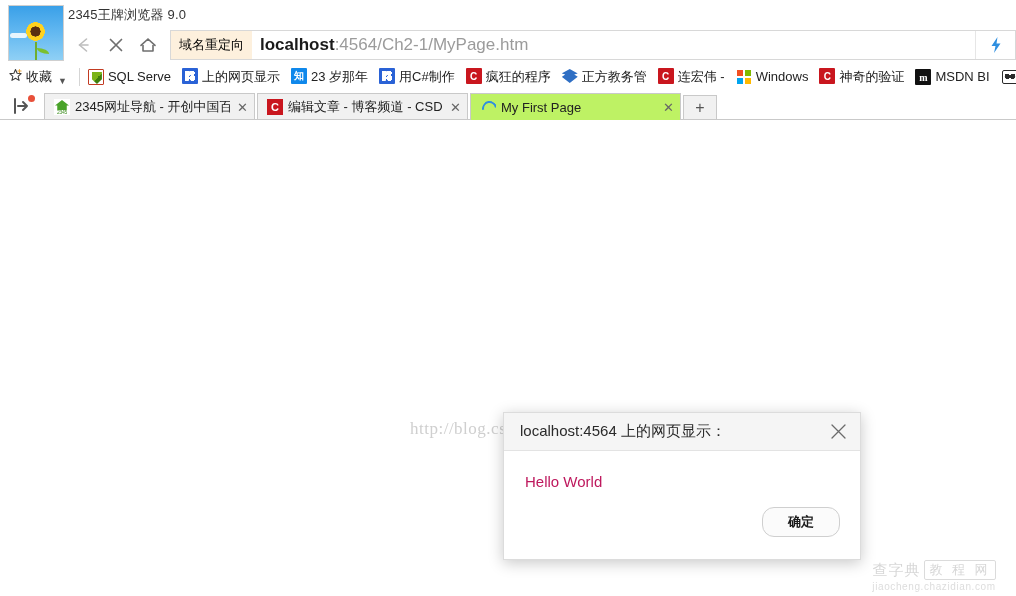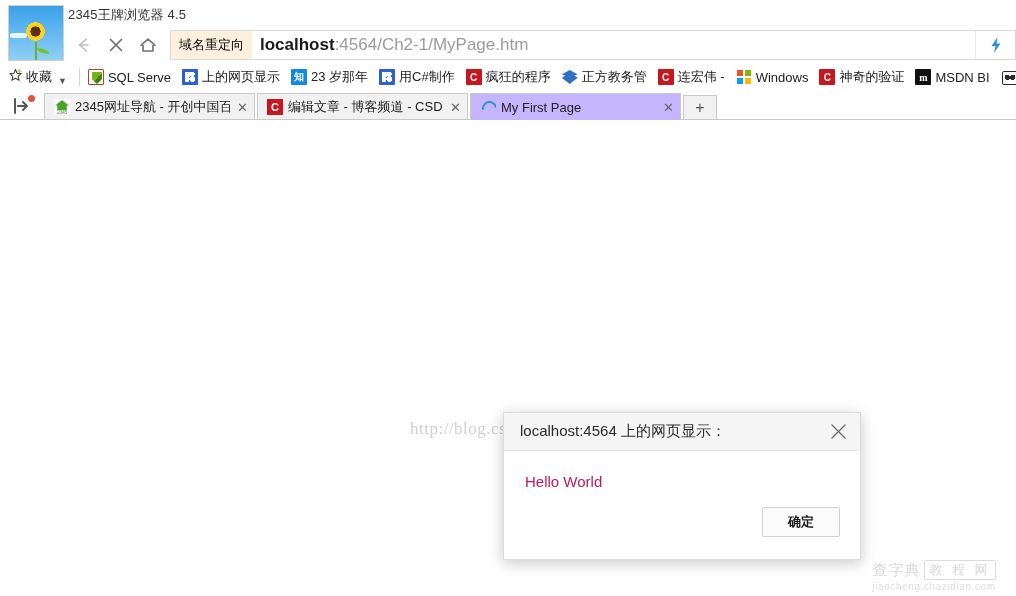--- a/index.html
+++ b/index.html
@@ -170,21 +170,20 @@
     flex: none;
   }
   .bm-sep {
     width: 1px; height: 18px;
     background: #d5d5d5;
     margin: 0 8px;
     flex: none;
   }
   .bm-item {
     display: flex;
-    align-items: center;
     flex: none;
     margin-right: 11px;
     font-size: 13px;
     color: #222;
     white-space: nowrap;
   }
   .bm-item .ico {
     width: 16px; height: 16px;
     margin-right: 4px;
     flex: none;
@@ -280,21 +279,21 @@
     border: 1px solid #c9c9c9;
     border-bottom: none;
     background: #f1f1f1;
     font-size: 13px;
     color: #222;
     flex: none;
     margin-right: 2px;
     overflow: hidden;
   }
   .tab.active {
-    background: #c4b5fd;
+    background: #bef264;
     border-color: #c9c9c9;
     z-index: 3;
   }
   .tab .ico {
     width: 16px; height: 16px;
     margin-right: 5px;
     flex: none;
     position: relative;
     display: flex; align-items: center; justify-content: center;
     font-size: 11px; color: #fff;
@@ -458,41 +457,41 @@
     padding: 0 20px 22px 20px;
     display: flex;
     justify-content: flex-end;
   }
   .dialog-ok {
     min-width: 78px;
     height: 30px;
     padding: 0 16px;
     background: #fbfbfb;
     border: 1px solid #cfcfcf;
-    border-radius: 2px;
+    border-radius: 12px;
     font-size: 13px;
     color: #1a1a1a;
     font-weight: bold;
     display: flex; align-items: center; justify-content: center;
     font-family: "DejaVu Sans", sans-serif;
   }
 </style>
 </head>
 <body>
 
 <div class="chrome">
 
   <div class="brand-logo">
     <div class="sun-cloud"></div>
     <div class="sun-stem"></div>
     <div class="sun-leaf"></div>
     <div class="sun-petals"></div>
   </div>
 
-  <div class="browser-title">2345王牌浏览器 4.5</div>
+  <div class="browser-title">2345王牌浏览器 9.0</div>
 
   <div class="navrow">
     <div class="navbtn">
       <svg width="20" height="20" viewBox="0 0 20 20">
         <path d="M12.5 4 L5.5 10 L12.5 16" fill="none" stroke="#bdbdbd" stroke-width="1.6" stroke-linecap="round" stroke-linejoin="round"></path>
         <path d="M5.5 10 L14 10" stroke="#bdbdbd" stroke-width="1.6" stroke-linecap="round"></path>
       </svg>
     </div>
     <div class="navbtn">
       <svg width="20" height="20" viewBox="0 0 20 20">

